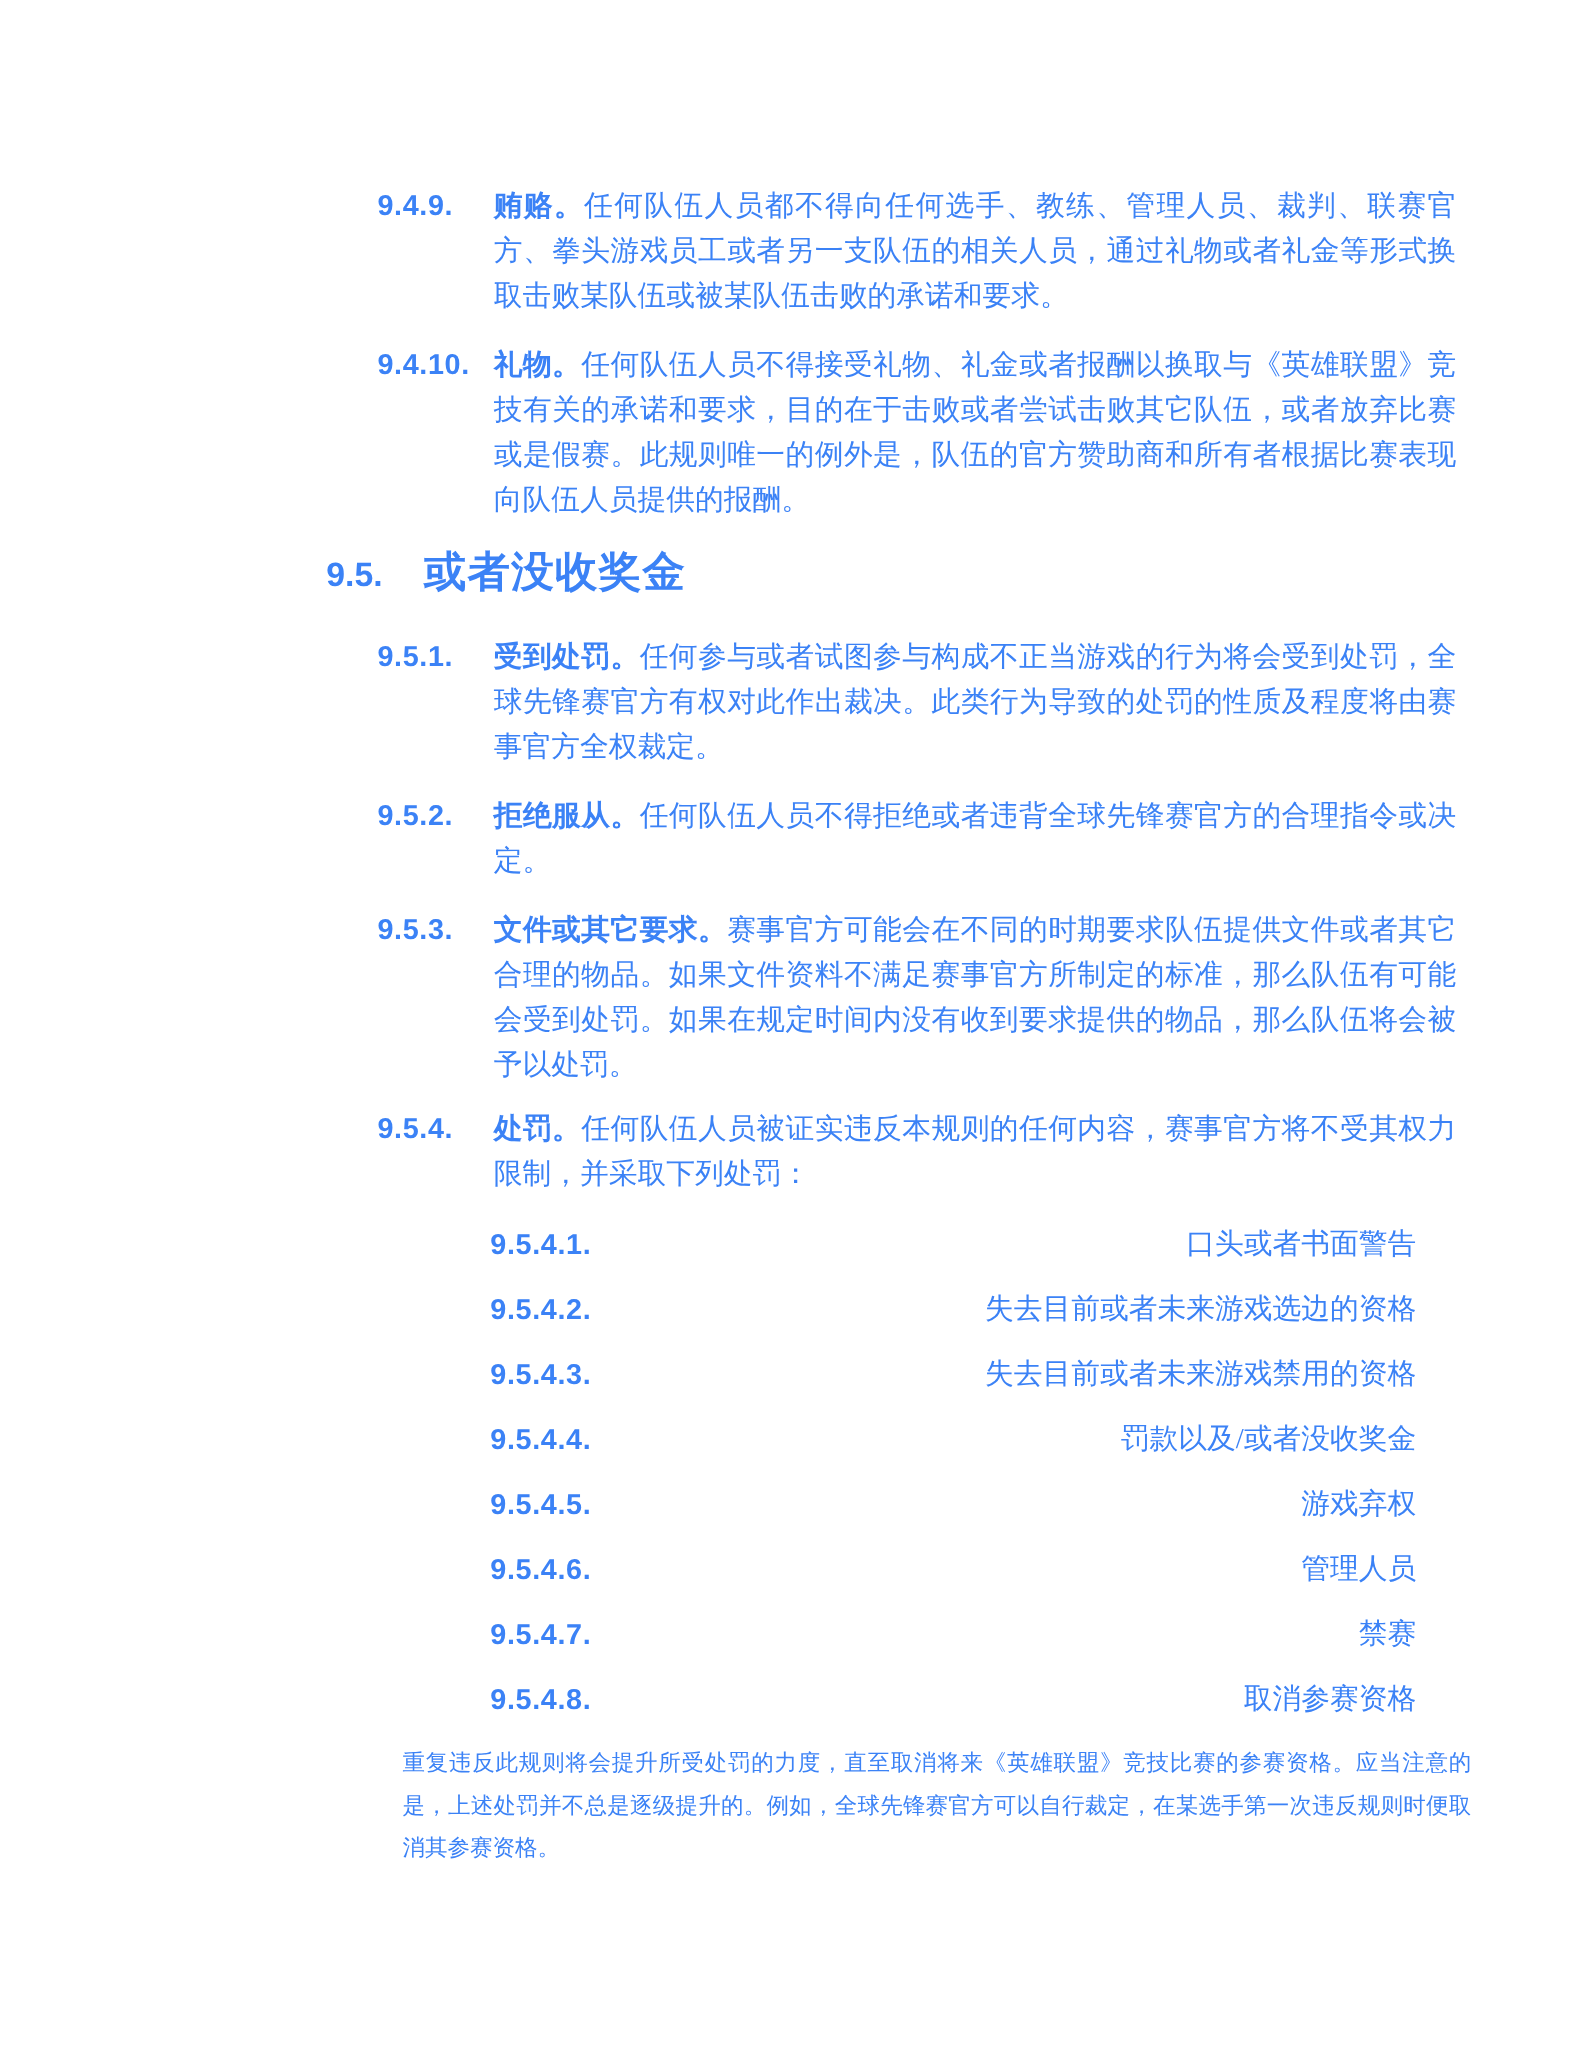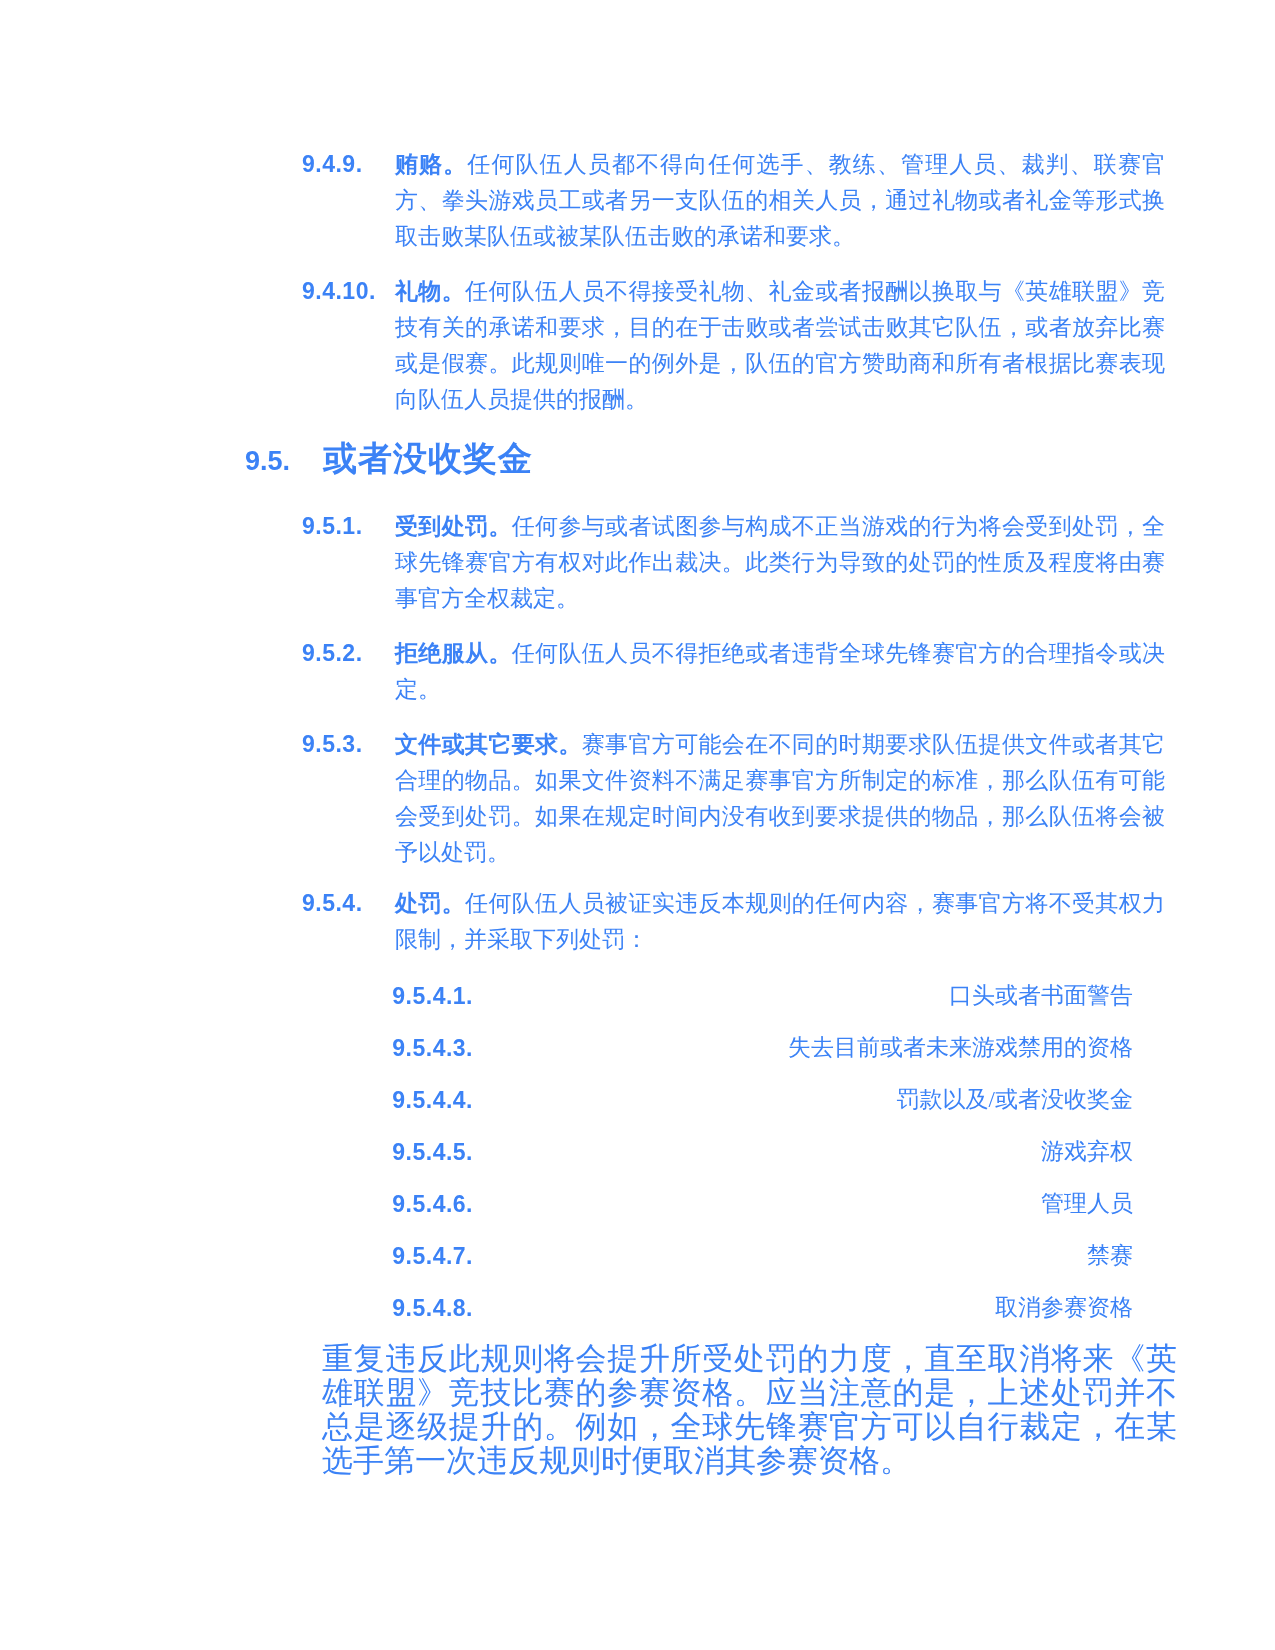--- a/index.html
+++ b/index.html
@@ -43,21 +43,21 @@
     text-align-last: left;
   }
   .rule-label {
     font-family: "Liberation Sans", sans-serif;
     font-weight: 700;
   }
   
   .section-heading {
     display: flex;
     align-items: baseline;
-    margin: 14px 0 25px 0;
+    margin: 14px 0 25px 16px;
   }
   .section-heading .num-col {
     flex: none;
     margin-left: 245px;
     width: 78px;
     font-family: "Liberation Sans", sans-serif;
     font-weight: 700;
     font-size: 27px;
     line-height: 44px;
   }
@@ -91,21 +91,21 @@
     font-size: 23px;
     line-height: 36px;
   }
   .penalty-list {
     margin-top: 20px;
   }
   
   .closing-paragraph {
     margin-left: 322px;
     width: 855px;
-    font-size: 31px;
+    font-size: 18px;
     line-height: 34px;
     text-align: justify;
     text-align-last: left;
   }
 </style>
 </head>
 <body>
 
 <div class="page">
 
@@ -143,20 +143,24 @@
     <div class="num-col">9.5.4.</div>
     <div class="body-col"><span class="rule-label">处罚。</span><span>任何队伍人员被证实违反本规则的任何内容，赛事官方将不受其权力限制，并采取下列处罚：</span></div>
   </div>
 
   <div class="penalty-list">
     <div class="penalty-item">
       <div class="num-col">9.5.4.1.</div>
       <div class="text-col">口头或者书面警告</div>
     </div>
     <div class="penalty-item">
+      <div class="num-col">9.5.4.2.</div>
+      <div class="text-col">失去目前或者未来游戏选边的资格</div>
+    </div>
+    <div class="penalty-item">
       <div class="num-col">9.5.4.3.</div>
       <div class="text-col">失去目前或者未来游戏禁用的资格</div>
     </div>
     <div class="penalty-item">
       <div class="num-col">9.5.4.4.</div>
       <div class="text-col">罚款以及/或者没收奖金</div>
     </div>
     <div class="penalty-item">
       <div class="num-col">9.5.4.5.</div>
       <div class="text-col">游戏弃权</div>

